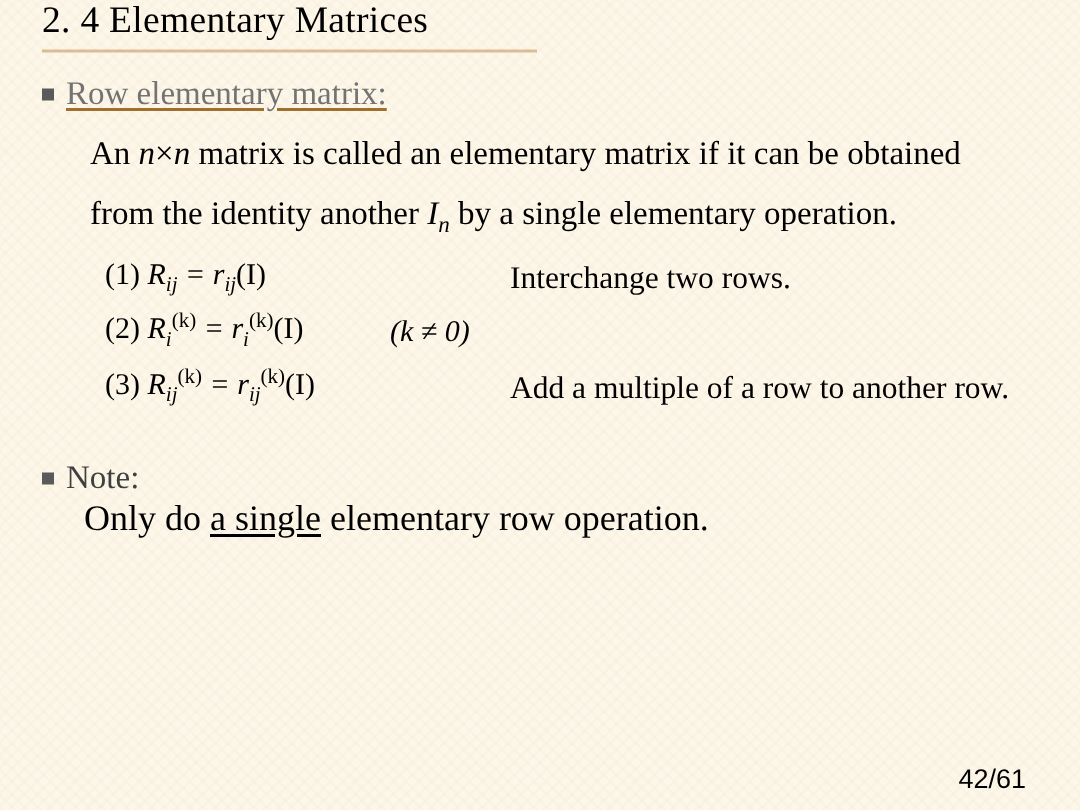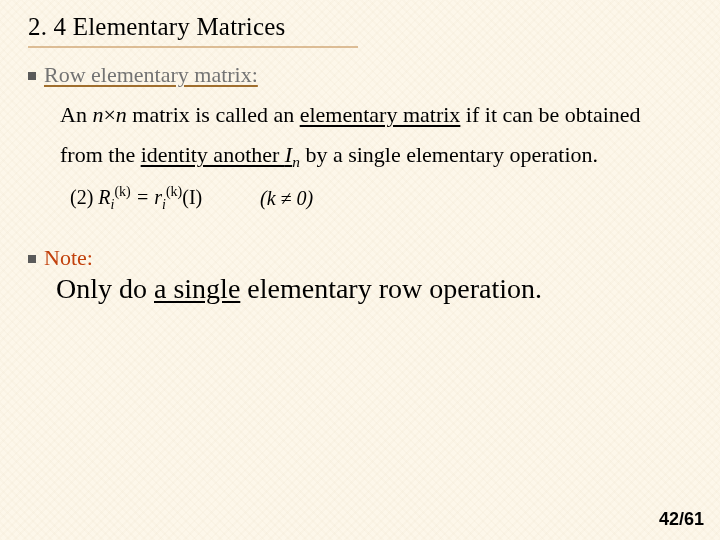--- a/index.html
+++ b/index.html
@@ -12,21 +12,21 @@
   body {
     background: #fdf7ea;
     background-image:
       repeating-linear-gradient(45deg, rgba(210,190,150,0.06) 0px, rgba(210,190,150,0.06) 2px, transparent 2px, transparent 6px),
       repeating-linear-gradient(-45deg, rgba(210,190,150,0.06) 0px, rgba(210,190,150,0.06) 2px, transparent 2px, transparent 6px);
     font-family: "Times New Roman", Times, serif;
     color: #000;
     position: relative;
   }
   .page {
-    padding: 13px 18px 0 28px;
+    padding: 0 18px 0 28px;
     box-sizing: border-box;
     width: 100%;
     height: 100%;
   }
   .heading {
     font-size: 25px;
     letter-spacing: 0.2px;
     border-bottom: 2.5px solid rgba(210,170,120,0.75);
     padding-bottom: 5px;
     margin-bottom: 14px;
@@ -52,21 +52,21 @@
     text-decoration: underline;
     text-decoration-color: #a06e2d;
     text-underline-offset: 3px;
   }
   .body-line {
     font-size: 22px;
     margin-left: 32px;
     margin-top: 14px;
     line-height: 1.2;
   }
-  .body-line .ul { text-decoration: underline; text-underline-offset: 3px; }
+  .body-line .ul { text-underline-offset: 3px; }
   .ital { font-style: italic; }
   .sub { font-size: 0.7em; vertical-align: sub; }
   .sup { font-size: 0.7em; vertical-align: super; }
   .section2 { margin-top: 24px; }
   .eq-block {
     margin-left: 42px;
     margin-top: 12px;
   }
   .eq-row {
     display: flex;
@@ -83,33 +83,33 @@
     font-size: 20px;
     font-style: italic;
     margin-right: 32px;
   }
   .desc {
     font-size: 21px;
   }
   .note-block { margin-top: 32px; }
   .note-label {
     font-size: 22px;
-    color: #c2410c;
+    color: #404040;
   }
   .note-body {
-    font-size: 28px;
+    font-size: 24px;
     margin-left: 28px;
     margin-top: 2px;
   }
   .note-body .ul { text-decoration: underline; text-underline-offset: 3px; }
   .page-num {
     position: absolute;
-    right: 16px;
+    right: 36px;
     bottom: 10px;
-    font-weight: bold;
+    font-weight: normal;
     font-size: 18px;
     font-family: Arial, sans-serif;
   }
 </style>
 </head>
 <body>
 
 <div class="page">
 
   <div class="heading">2. 4 Elementary Matrices</div>
@@ -122,28 +122,42 @@
   <div class="body-line">
     <span>An </span><span class="ital">n</span><span>×</span><span class="ital">n</span><span> matrix is called an </span><span class="ul">elementary matrix</span><span> if it can be obtained</span>
   </div>
   <div class="body-line" style="margin-top:14px;">
     <span>from the </span><span class="ul"><span>identity another </span><span class="ital">I</span><span class="ital sub">n</span></span><span>  by a single elementary operation.</span>
   </div>
 
 
   <div class="eq-block">
 
+    <div class="eq-row">
+      <span class="eq">
+        <span class="rm">(1) </span><span>R</span><span class="sub">ij</span><span> = r</span><span class="sub">ij</span><span class="rm">(I)</span>
+      </span>
+      <span style="min-width:80px;"></span>
+      <span class="desc">Interchange two rows.</span>
+    </div>
 
     <div class="eq-row">
       <span class="eq">
         <span class="rm">(2) </span><span>R</span><span class="sub">i</span><span class="sup rm">(k)</span><span> = r</span><span class="sub">i</span><span class="sup rm">(k)</span><span class="rm">(I)</span>
       </span>
       <span class="cond">(k ≠ 0)</span>
     </div>
 
+    <div class="eq-row">
+      <span class="eq">
+        <span class="rm">(3) </span><span>R</span><span class="sub">ij</span><span class="sup rm">(k)</span><span> = r</span><span class="sub">ij</span><span class="sup rm">(k)</span><span class="rm">(I)</span>
+      </span>
+      <span style="min-width:80px;"></span>
+      <span class="desc">Add a multiple of a row to another row.</span>
+    </div>
 
   </div>
 
   <div class="bullet-row note-block">
     <div class="bullet"></div>
     <span class="note-label">Note:</span>
   </div>
   <div class="note-body">
     <span>Only do </span><span class="ul">a single</span><span> elementary row operation.</span>
   </div>

